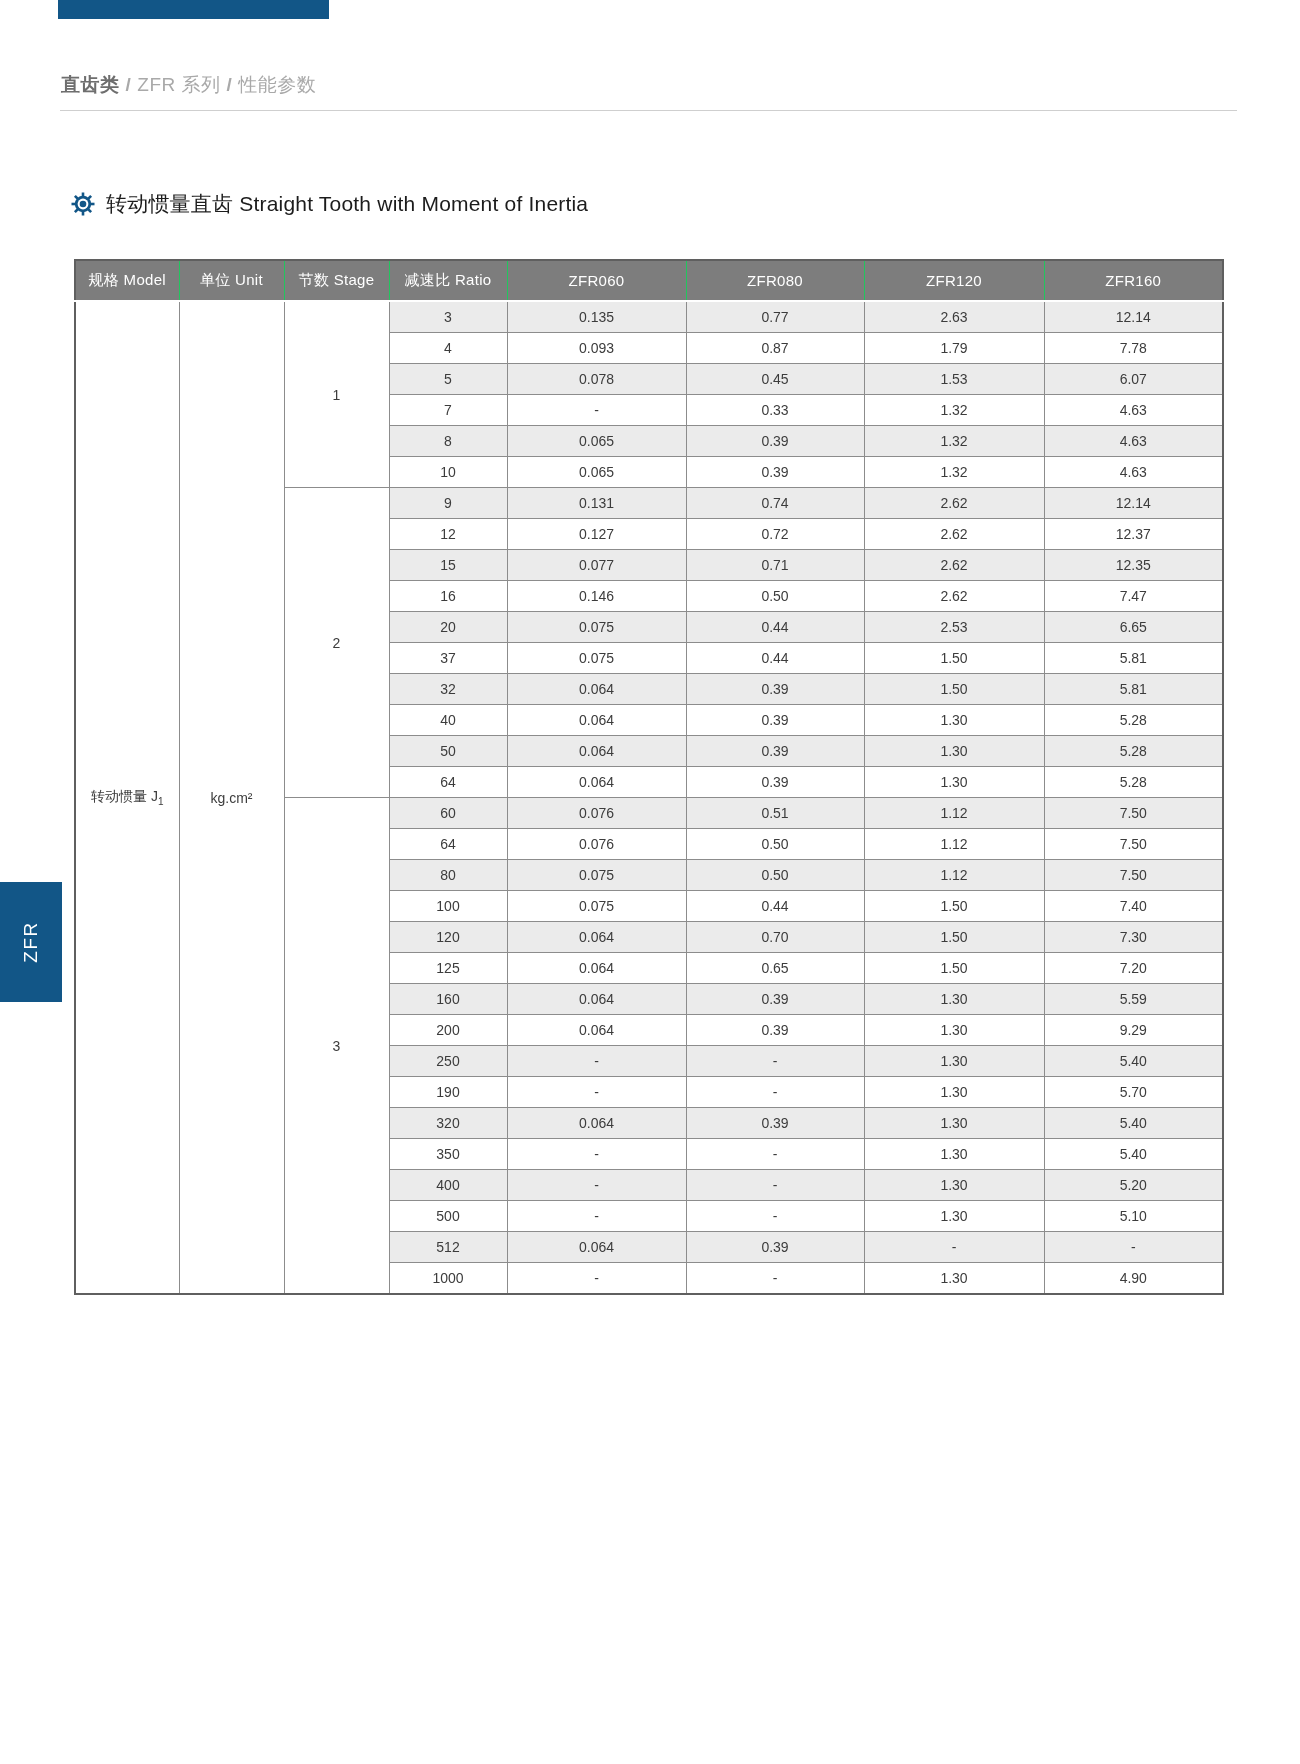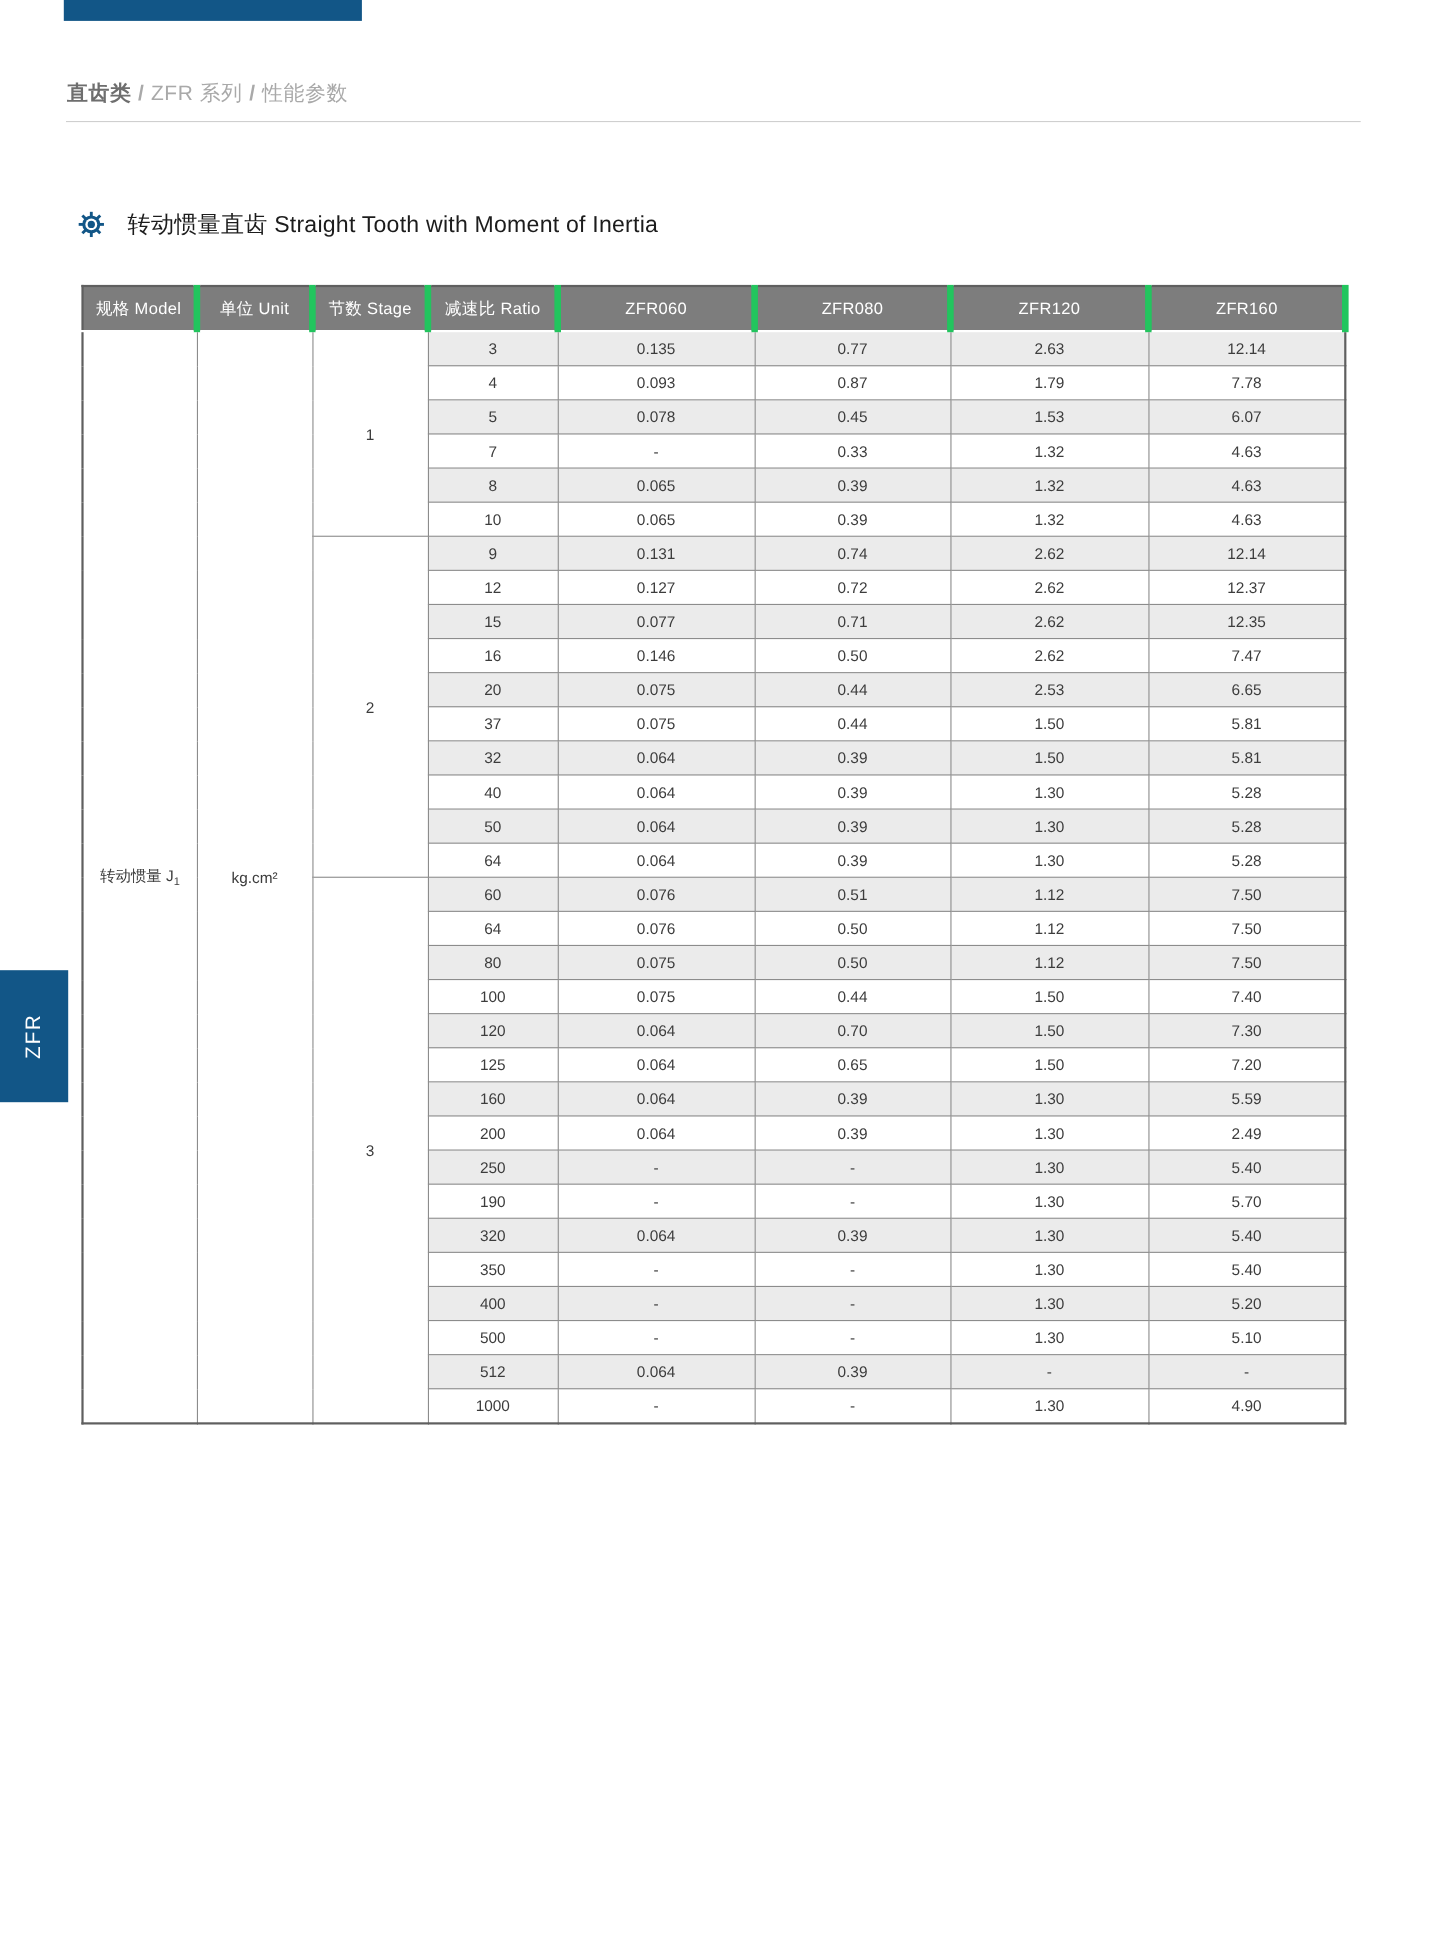--- a/index.html
+++ b/index.html
@@ -8,28 +8,28 @@
 
   .top-bar{position:absolute;left:58px;top:0;width:271px;height:19px;background:#125687;}
 
   .breadcrumb{position:absolute;left:61px;top:72px;font-size:19px;letter-spacing:.5px;}
   .bc-strong{color:#6e6e6e;font-weight:bold;}
   .bc-sep{color:#a9a9a9;font-weight:bold;padding:0 6px;}
   .bc-light{color:#a9a9a9;}
 
   .rule{position:absolute;left:60px;top:110px;width:1177px;height:0;border-top:1px solid #cfcfcf;}
 
-  .section-title{position:absolute;left:71px;top:190px;display:flex;align-items:center;gap:21px;}
+  .section-title{position:absolute;left:71px;top:190px;display:flex;align-items:center;gap:11px;}
   .gear{width:24px;height:24px;display:block;}
   .title-text{font-size:21px;color:#1c1c1c;font-weight:500;letter-spacing:.2px;}
 
   table.spec{position:absolute;left:74px;top:259px;border-collapse:collapse;table-layout:fixed;
              border:2px solid #5f5f5f;}
   table.spec th{background:#7d7d7d;color:#ffffff;font-weight:normal;font-size:15px;height:37px;
-                border-left:1px solid #9d9d9d;border-right:6px solid #22c55e;
+                border-left:1px solid #9d9d9d;border-right:1px solid #22c55e;
                 border-bottom:2px solid #ffffff;letter-spacing:.3px;}
   table.spec td{border:1px solid #8c8c8c;text-align:center;vertical-align:middle;
                 font-size:14px;color:#3c3c3c;height:30px;padding:0;background:#ffffff;}
   tbody tr:nth-child(odd) td.data-cell{background:#ebebeb;}
   td.merged{background:#ffffff;font-size:14px;color:#3c3c3c;}
   td.merged sub{font-size:10px;}
 </style>
 </head>
 <body>
 
@@ -250,21 +250,21 @@
           <td class="data-cell">0.064</td>
           <td class="data-cell">0.39</td>
           <td class="data-cell">1.30</td>
           <td class="data-cell">5.59</td>
         </tr>
         <tr>
           <td class="data-cell">200</td>
           <td class="data-cell">0.064</td>
           <td class="data-cell">0.39</td>
           <td class="data-cell">1.30</td>
-          <td class="data-cell">2.49</td>
+          <td class="data-cell">9.29</td>
         </tr>
         <tr>
           <td class="data-cell">250</td>
           <td class="data-cell">-</td>
           <td class="data-cell">-</td>
           <td class="data-cell">1.30</td>
           <td class="data-cell">5.40</td>
         </tr>
         <tr>
           <td class="data-cell">190</td>

